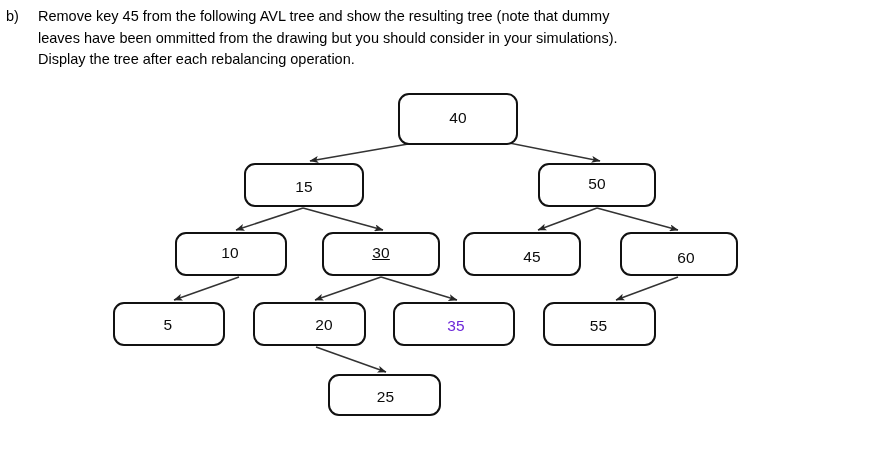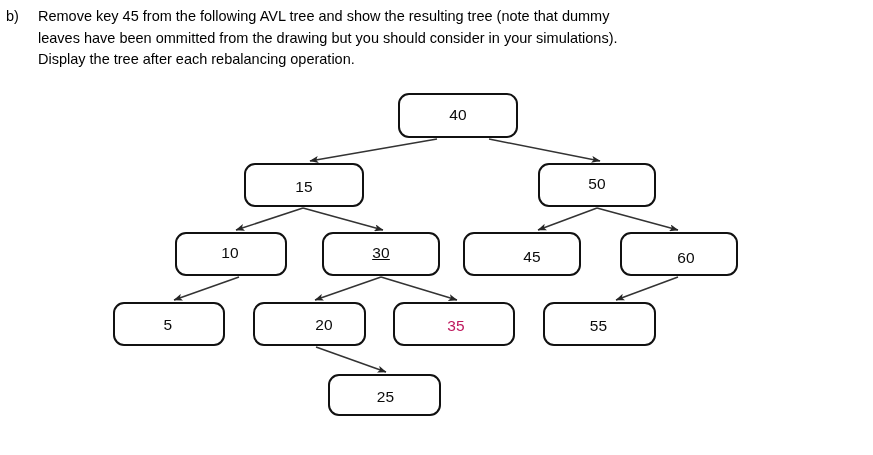--- a/index.html
+++ b/index.html
@@ -126,21 +126,21 @@
         <line x1="597" y1="208" x2="678" y2="230" stroke="#333333" stroke-width="1.5" marker-end="url(#arrowhead)"></line>
         <line x1="239" y1="277" x2="174" y2="300" stroke="#333333" stroke-width="1.5" marker-end="url(#arrowhead)"></line>
         <line x1="381" y1="277" x2="315" y2="300" stroke="#333333" stroke-width="1.5" marker-end="url(#arrowhead)"></line>
         <line x1="381" y1="277" x2="457" y2="300" stroke="#333333" stroke-width="1.5" marker-end="url(#arrowhead)"></line>
         <line x1="678" y1="277" x2="616" y2="300" stroke="#333333" stroke-width="1.5" marker-end="url(#arrowhead)"></line>
         <line x1="316" y1="347" x2="386" y2="372" stroke="#333333" stroke-width="1.5" marker-end="url(#arrowhead)"></line>
       </g>
   </svg>
 
   <div id="nodes-group">
-      <div class="tree-node n-40" style="left: 398px; top: 93px; width: 120px; height: 45px; border-color: rgb(17, 17, 17); background: rgb(255, 255, 255);">
+      <div class="tree-node n-40" style="left: 398px; top: 93px; width: 120px; height: 52px; border-color: rgb(17, 17, 17); background: rgb(255, 255, 255);">
         <span class="node-label" style="color: rgb(11, 11, 11);">40</span>
       </div>
       <div class="tree-node n-15" style="left: 244px; top: 163px; width: 120px; height: 44px; border-color: rgb(17, 17, 17); background: rgb(255, 255, 255);">
         <span class="node-label" style="color: rgb(11, 11, 11);">15</span>
       </div>
       <div class="tree-node n-50" style="left: 538px; top: 163px; width: 118px; height: 44px; border-color: rgb(17, 17, 17); background: rgb(255, 255, 255);">
         <span class="node-label" style="color: rgb(11, 11, 11);">50</span>
       </div>
       <div class="tree-node n-10" style="left: 175px; top: 232px; width: 112px; height: 44px; border-color: rgb(17, 17, 17); background: rgb(255, 255, 255);">
         <span class="node-label" style="color: rgb(11, 11, 11);">10</span>
@@ -154,21 +154,21 @@
       <div class="tree-node n-60" style="left: 620px; top: 232px; width: 118px; height: 44px; border-color: rgb(17, 17, 17); background: rgb(255, 255, 255); padding-left: 8px;">
         <span class="node-label" style="color: rgb(11, 11, 11);">60</span>
       </div>
       <div class="tree-node n-5" style="left: 113px; top: 302px; width: 112px; height: 44px; border-color: rgb(17, 17, 17); background: rgb(255, 255, 255);">
         <span class="node-label" style="color: rgb(11, 11, 11);">5</span>
       </div>
       <div class="tree-node n-20" style="left: 253px; top: 302px; width: 113px; height: 44px; border-color: rgb(17, 17, 17); background: rgb(255, 255, 255); padding-left: 31px;">
         <span class="node-label" style="color: rgb(11, 11, 11);">20</span>
       </div>
       <div class="tree-node n-35" style="left: 393px; top: 302px; width: 122px; height: 44px; border-color: rgb(17, 17, 17); background: rgb(255, 255, 255);">
-        <span class="node-label" style="color: #be185d;">35</span>
+        <span class="node-label" style="color: #6d28d9;">35</span>
       </div>
       <div class="tree-node n-55" style="left: 543px; top: 302px; width: 113px; height: 44px; border-color: rgb(17, 17, 17); background: rgb(255, 255, 255);">
         <span class="node-label" style="color: rgb(11, 11, 11);">55</span>
       </div>
       <div class="tree-node n-25" style="left: 328px; top: 374px; width: 113px; height: 42px; border-color: rgb(17, 17, 17); background: rgb(255, 255, 255); justify-content: center;">
         <span class="node-label" style="color: rgb(11, 11, 11);">25</span>
       </div>
     </div>
 
 </div>

